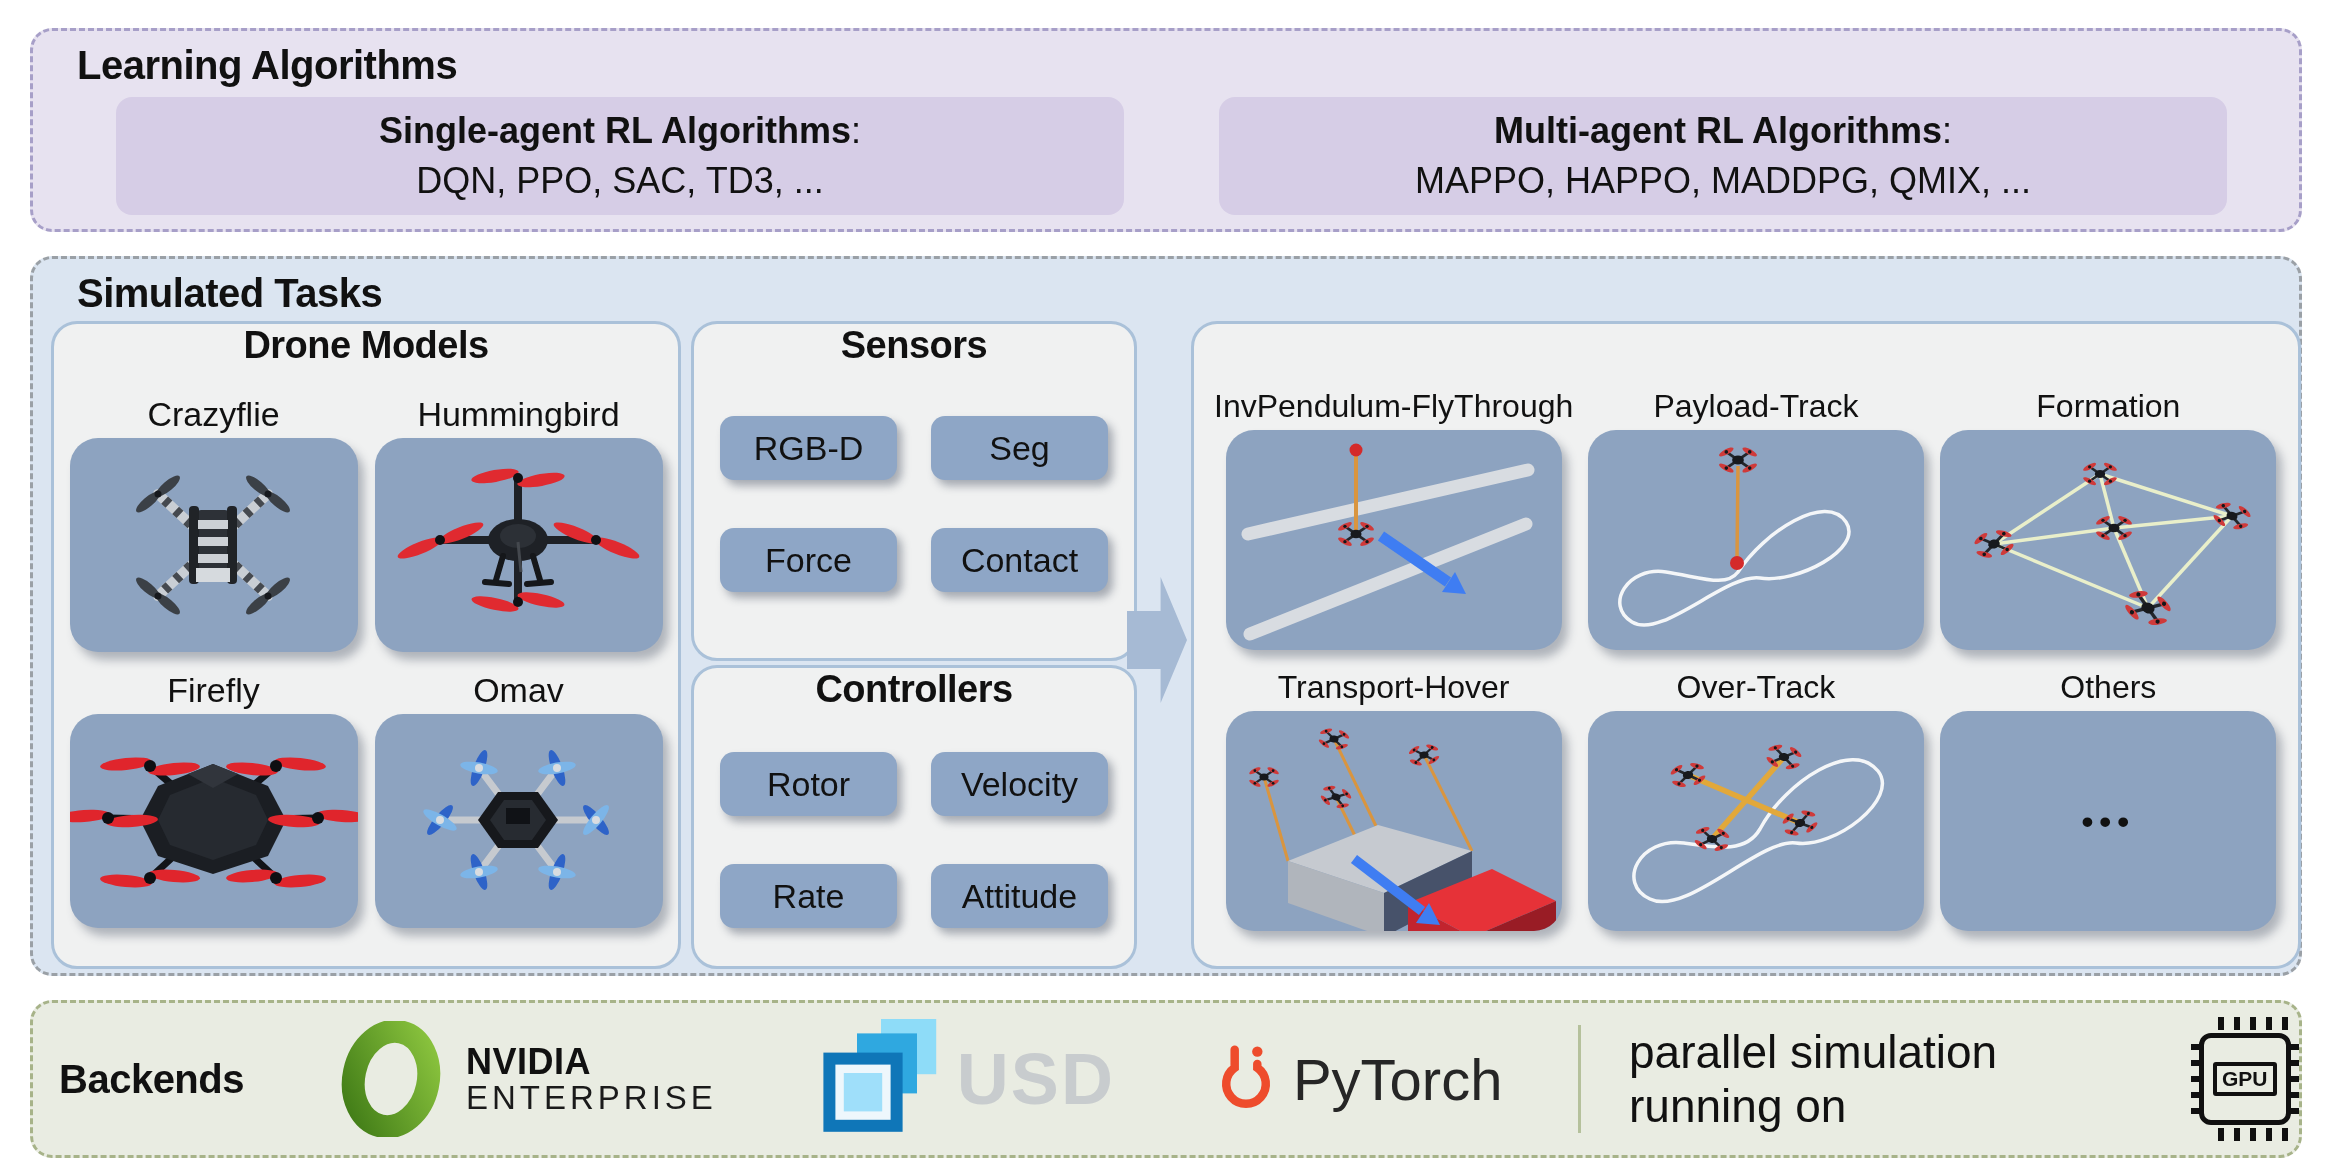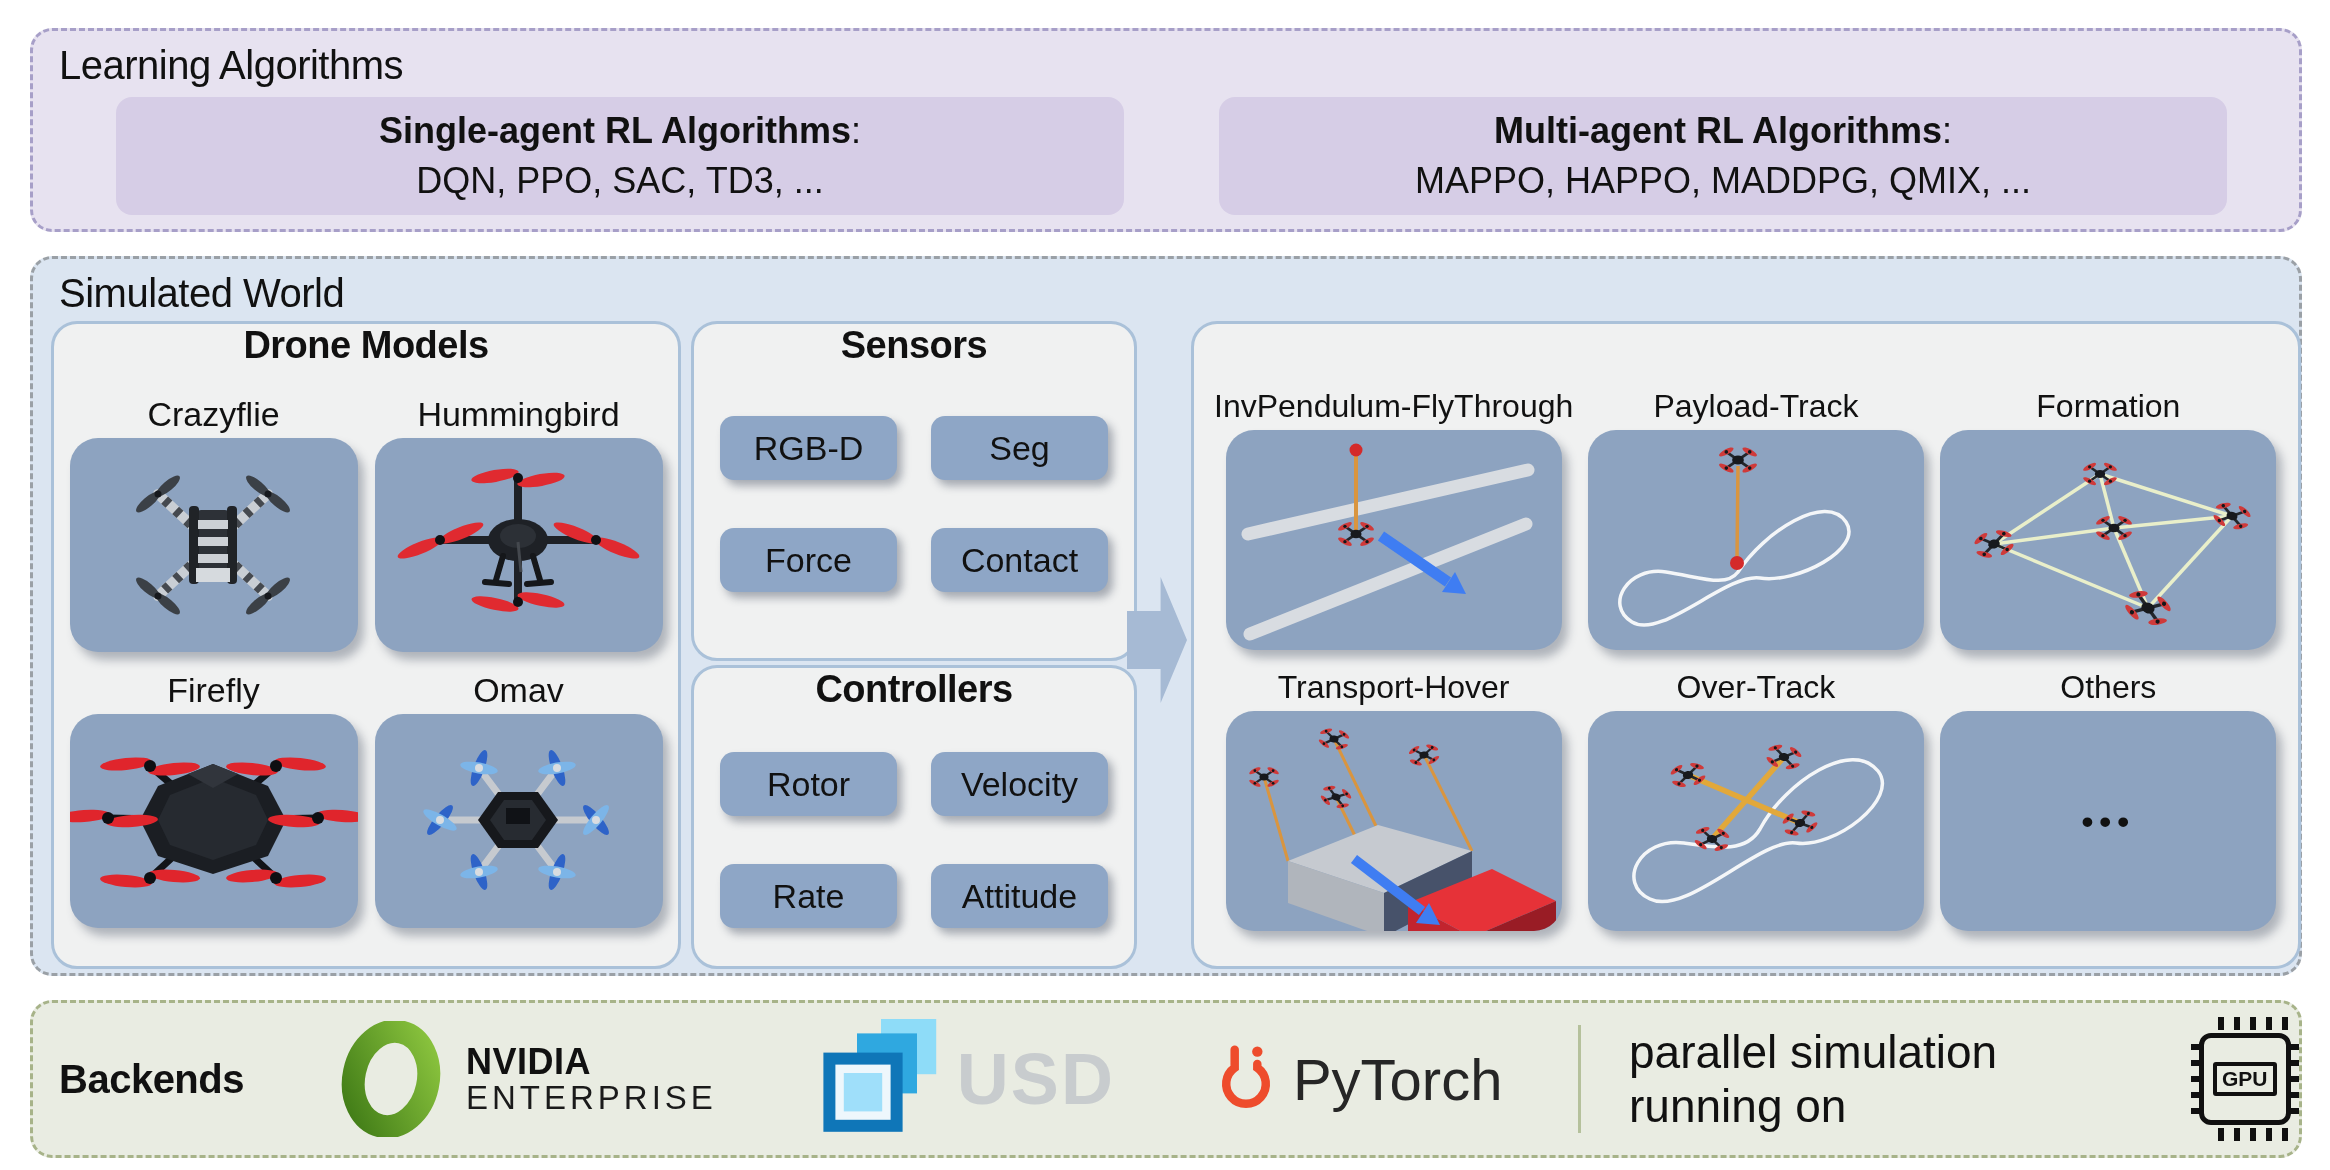--- a/index.html
+++ b/index.html
@@ -2,21 +2,21 @@
 <html><head>
 <meta charset="utf-8">
 <style>
   html,body{margin:0;padding:0;background:#fff;}
   #app{position:relative;width:2330px;height:1170px;background:#ffffff;
        font-family:"Liberation Sans", sans-serif;color:#111;overflow:hidden;}
 
   
   .panel-learning{position:absolute;left:30px;top:28px;width:2266px;height:198px;
     background:#e7e2f0;border:3px dashed #a79fc8;border-radius:22px;}
-  .band-title{position:absolute;left:26px;top:12px;font-size:40px;font-weight:400;letter-spacing:-.5px;}
+  .band-title{position:absolute;left:44px;top:12px;font-size:40px;font-weight:700;letter-spacing:-.5px;}
   .alg-box{position:absolute;top:66px;height:118px;width:1008px;background:#d6cde6;border-radius:16px;
     display:flex;flex-direction:column;align-items:center;justify-content:center;gap:8px;}
   .alg-box.single{left:83px;} .alg-box.multi{left:1186px;}
   .alg-heading{font-size:36px;font-weight:700;}
   .alg-heading .colon{font-weight:400;}
   .alg-items{font-size:36px;font-weight:400;}
 
   
   .panel-world{position:absolute;left:30px;top:256px;width:2266px;height:714px;
     background:#dbe5f1;border:3px dashed #9aa0a6;border-radius:22px;}
@@ -112,21 +112,21 @@
       <div class="alg-heading"><span>Single-agent RL Algorithms</span><span class="colon">:</span></div>
       <div class="alg-items">DQN, PPO, SAC, TD3, ...</div>
     </div>
     <div class="alg-box multi">
       <div class="alg-heading"><span>Multi-agent RL Algorithms</span><span class="colon">:</span></div>
       <div class="alg-items">MAPPO, HAPPO, MADDPG, QMIX, ...</div>
     </div>
   </section>
 
   <section class="panel-world">
-    <div class="band-title">Simulated World</div>
+    <div class="band-title">Simulated Tasks</div>
 
     <div class="subpanel sp-drones">
       <div class="sp-title">Drone Models</div>
       <div class="drone-grid">
 
         <div class="cell">
           <div class="item-label">Crazyflie</div>
           <div class="tile drone-tile">
             <svg width="288" height="214" viewBox="0 0 288 214">
               <g stroke="#c9ced4" stroke-width="10" stroke-linecap="round">

